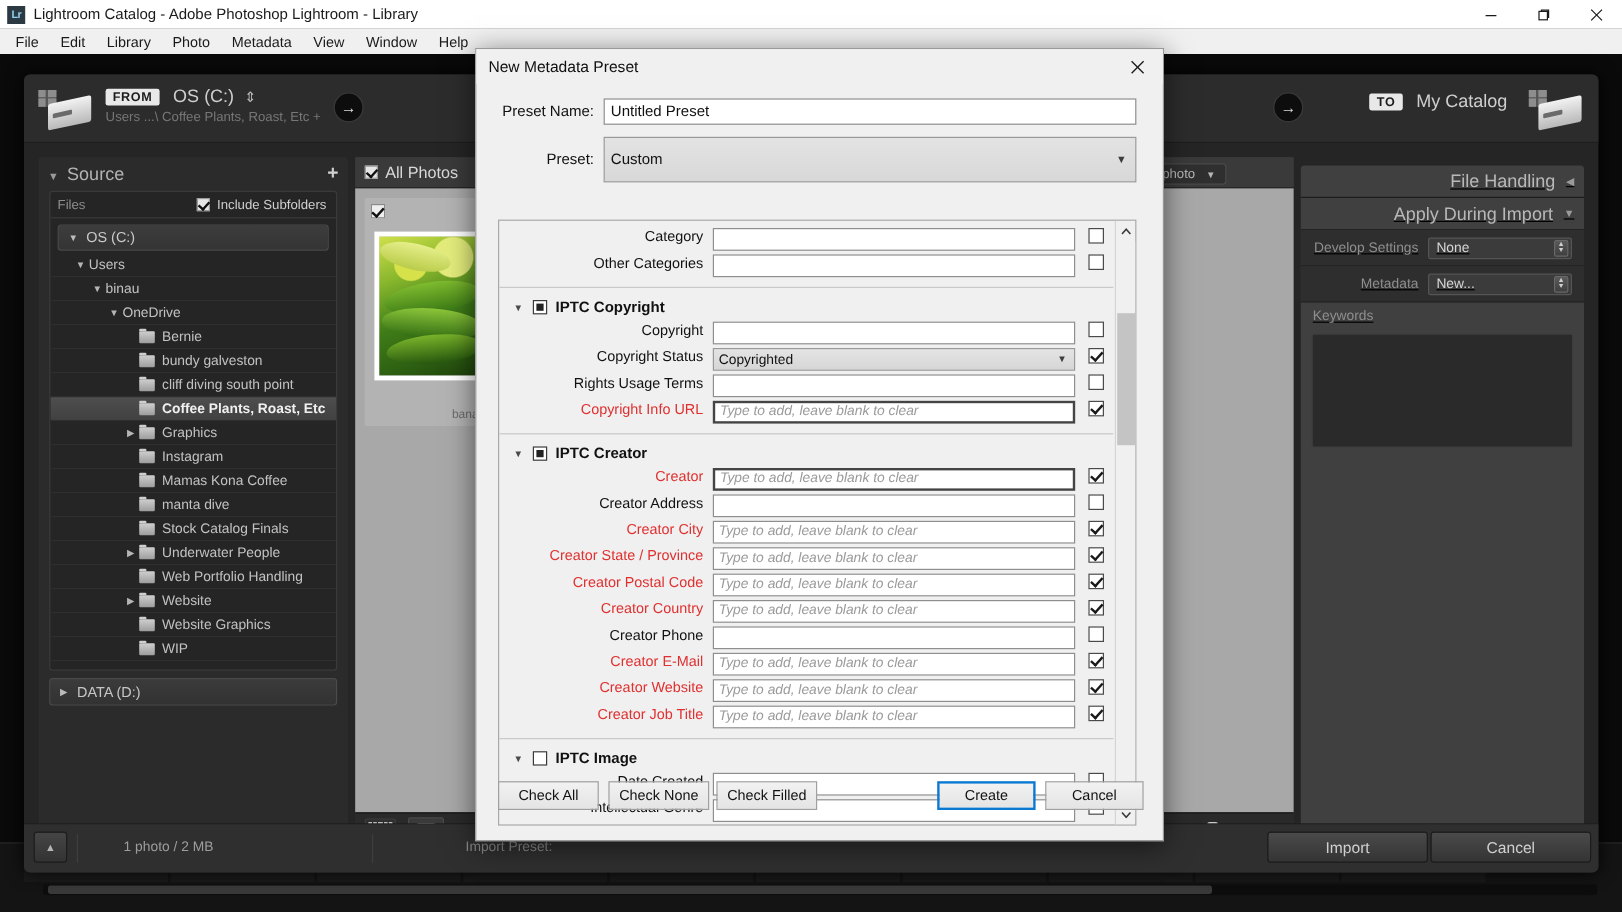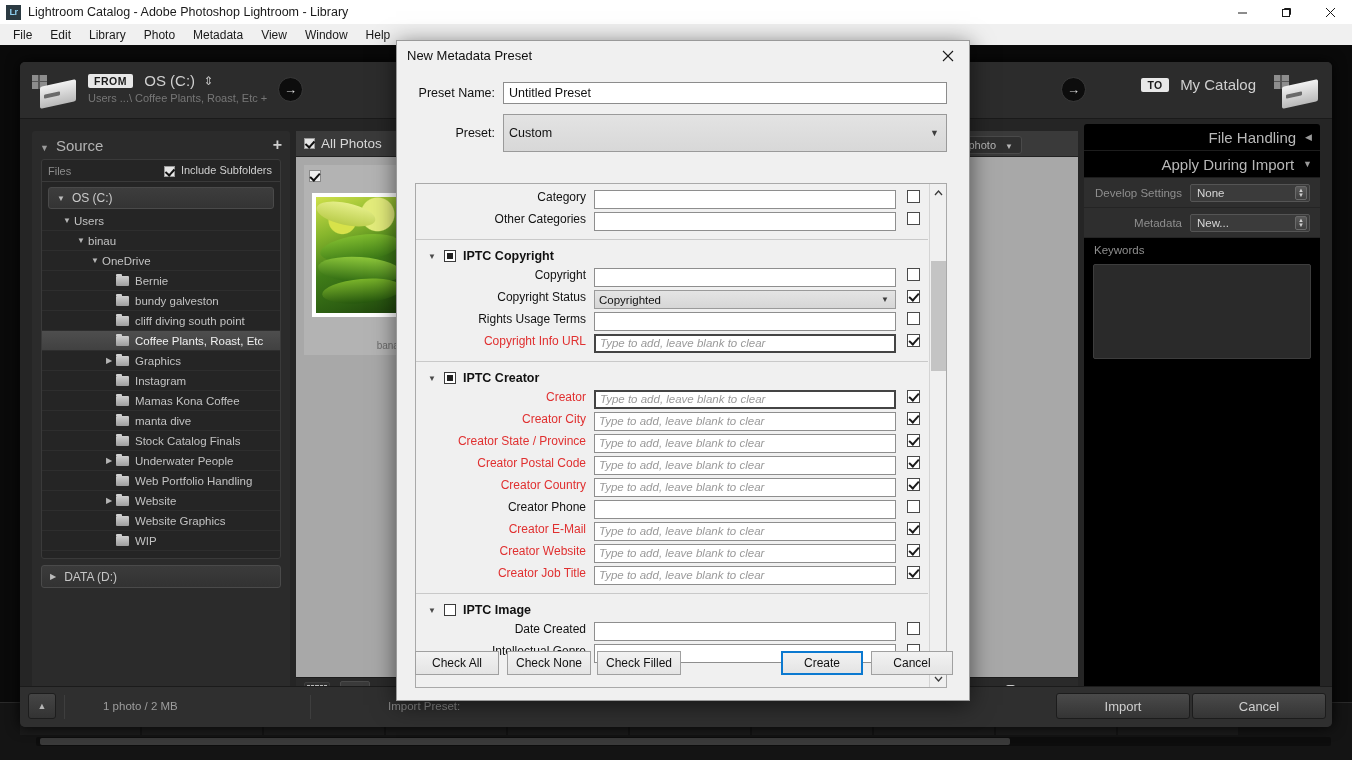--- a/index.html
+++ b/index.html
@@ -223,22 +223,22 @@
   }
   .loupeicon i{width:14px;height:9px;background:#8e8e8e;border:1px solid #bdbdbd;}
   .thumbs-label{ margin-left:auto;color:#9a9a9a;font-size:11.5px;margin-right:8px;}
   .slider{
     width:120px;height:3px;background:#555;margin-right:14px;position:relative;border-radius:2px;
   }
   .slider i{position:absolute;left:62px;top:-4px;width:9px;height:11px;background:#c9c9c9;border-radius:2px;}
 
   
   .panel-right{
-    position:absolute;left:1064px;top:62px;width:236px;height:572px;
-    background:#000000;border-radius:3px;
+    position:absolute;left:1064px;top:76px;width:236px;height:572px;
+    background:#404040;border-radius:3px;text-decoration:underline;
   }
   .rp-head{
     height:27px;display:flex;align-items:center;justify-content:flex-end;
     padding-right:8px;color:#b8b8b8;font-size:15px;border-bottom:1px solid #1d1d1d;
   }
   .rp-head .tri{margin-left:9px;font-size:9px;color:#9a9a9a;}
   .rp-row{
     height:30px;display:flex;align-items:center;justify-content:flex-end;
     padding:0 10px;border-bottom:1px solid #242424;background:#2e2e2e;
   }
@@ -538,21 +538,21 @@
               <div class="tree-row" style="padding-left: 60px;">
                 <span class="tw"></span>
                 <span class="folder-ic"></span>
                 <span>bundy galveston</span>
               </div>
               <div class="tree-row" style="padding-left: 60px;">
                 <span class="tw"></span>
                 <span class="folder-ic"></span>
                 <span>cliff diving south point</span>
               </div>
-              <div class="tree-row sel" style="padding-left: 60px;">
+              <div class="tree-row sel" style="padding-left: 60px; font-weight: bold;">
                 <span class="tw"></span>
                 <span class="folder-ic"></span>
                 <span>Coffee Plants, Roast, Etc</span>
               </div>
               <div class="tree-row" style="padding-left: 60px;">
                 <span class="tw">▶</span>
                 <span class="folder-ic"></span>
                 <span>Graphics</span>
               </div>
               <div class="tree-row" style="padding-left: 60px;">
@@ -779,20 +779,25 @@
                 <span class="sec-tri">▼</span>
                 <span class="sec-chk partial"></span>
                 <span class="sec-name">IPTC Creator</span>
               </div>
               <div class="row">
                 <div class="lbl red">Creator</div>
                 <div class="fld ph focused">Type to add, leave blank to clear</div>
                 <div class="ck on"></div>
               </div>
               <div class="row">
+                <div class="lbl">Creator Address</div>
+                <div class="fld"></div>
+                <div class="ck"></div>
+              </div>
+              <div class="row">
                 <div class="lbl red">Creator City</div>
                 <div class="fld ph">Type to add, leave blank to clear</div>
                 <div class="ck on"></div>
               </div>
               <div class="row">
                 <div class="lbl red">Creator State / Province</div>
                 <div class="fld ph">Type to add, leave blank to clear</div>
                 <div class="ck on"></div>
               </div>
               <div class="row">

